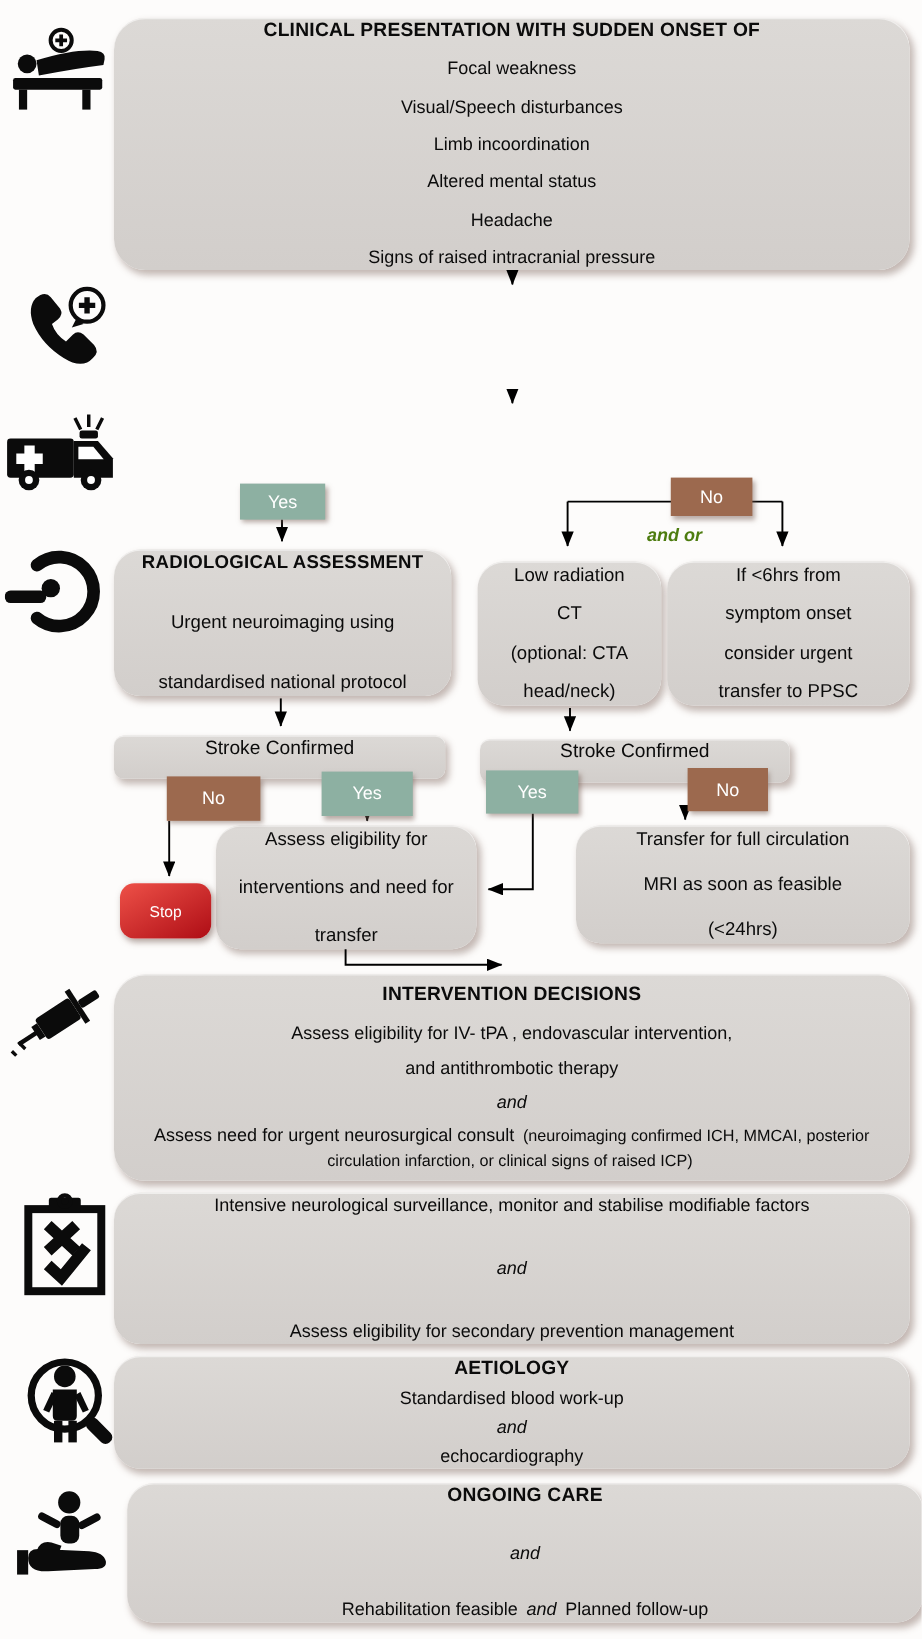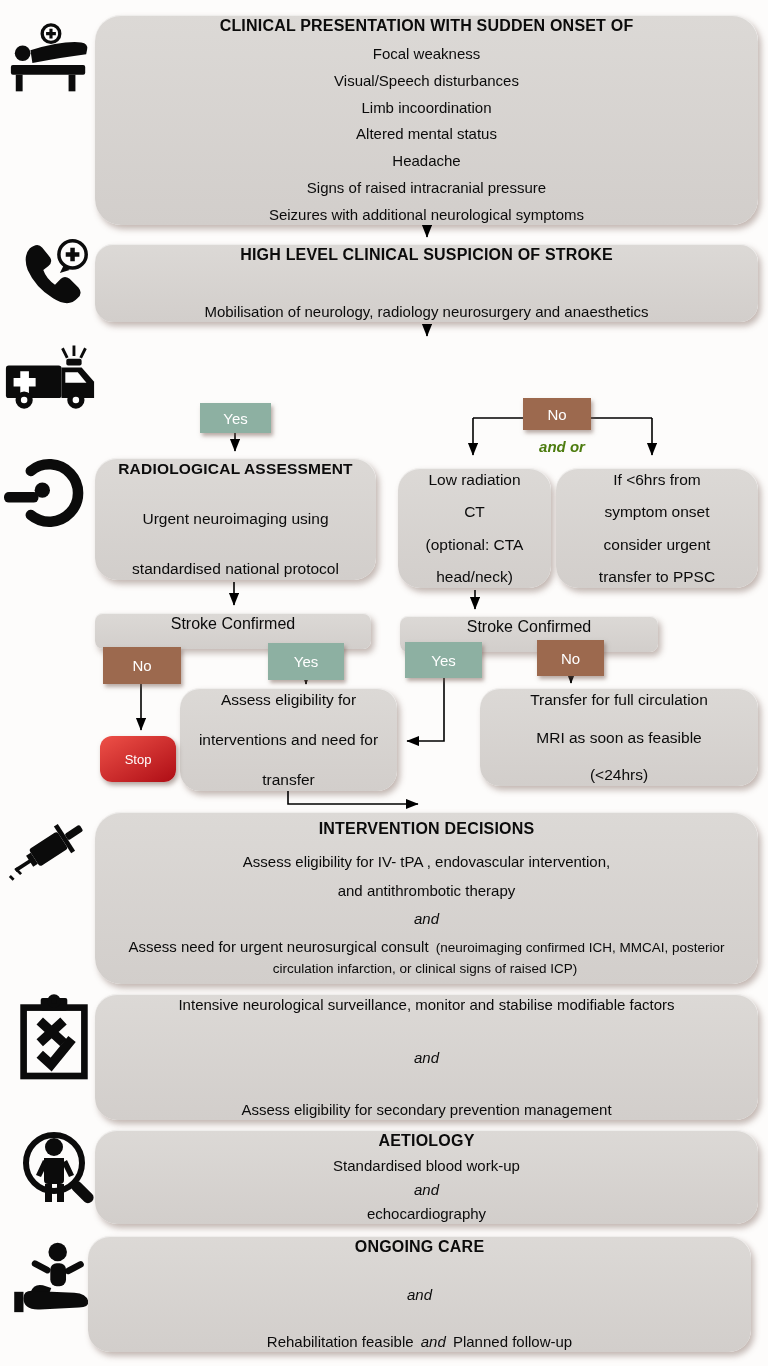--- a/index.html
+++ b/index.html
@@ -12,21 +12,21 @@
        text-align:center;color:#0b0b0b;}
   .btitle{font-weight:bold;font-size:16px;letter-spacing:.2px;line-height:22px;}
   .bline{font-size:15px;line-height:21px;}
   .bline.md{font-size:15.5px;line-height:23px;}
   .iand{font-style:italic;}
   .sp{margin:0 3px;}
   .detail{font-size:13.5px;line-height:19px;}
   .tag{position:absolute;z-index:3;color:#fff;font-size:15px;display:flex;align-items:center;
        justify-content:center;box-shadow:2px 3px 4px rgba(115,90,80,.5);}
   .tag.yes{background:var(--yes-color,#8db0a2);}
-  .tag.no{background:var(--no-color,#9c694e);}
+  .tag.no{background:var(--no-color,#9c694e);margin-left:36px;}
   .stopbox{position:absolute;z-index:3;background:linear-gradient(150deg,#ee5148,#ae0d15);
        border-radius:12px;color:#fff;font-size:13px;display:flex;align-items:center;justify-content:center;
        box-shadow:2px 3px 5px rgba(115,90,80,.55);}
   .andor{position:absolute;z-index:3;font-style:italic;font-weight:600;font-size:15px;color:#4d7c0f;text-align:center;}
   .icon{position:absolute;z-index:1;}
   .icon svg{display:block;width:100%;height:100%;}
 </style>
 </head>
 <body>
 
@@ -154,27 +154,22 @@
   </div>
 
   <div class="box" style="left:95px;top:15px;width:663px;height:210px;border-radius:26px">
     <div class="btitle">CLINICAL PRESENTATION WITH SUDDEN ONSET OF</div>
     <div class="bline">Focal weakness</div>
     <div class="bline">Visual/Speech disturbances</div>
     <div class="bline">Limb incoordination</div>
     <div class="bline">Altered mental status</div>
     <div class="bline">Headache</div>
     <div class="bline">Signs of raised intracranial pressure</div>
-    <div class="bline">Seizures with additional neurological symptoms</div>
-  </div>
-
-  <div class="box" style="left:95px;top:244px;width:663px;height:78px;border-radius:18px">
-    <div class="btitle">HIGH LEVEL CLINICAL SUSPICION OF STROKE</div>
-    <div class="bline">Mobilisation of neurology, radiology neurosurgery and anaesthetics</div>
-  </div>
+  </div>
+
 
 
   <div class="tag yes" style="left:200px;top:403px;width:71px;height:30px">Yes</div>
   <div class="tag no" style="left:523px;top:398px;width:68px;height:32px">No</div>
   <div class="andor" style="left:482px;top:438px;width:160px">and or</div>
 
   <div class="box" style="left:95px;top:458px;width:281px;height:122px;border-radius:22px">
     <div class="btitle" style="font-size:15.5px">RADIOLOGICAL ASSESSMENT</div>
     <div class="bline md">Urgent neuroimaging using</div>
     <div class="bline md">standardised national protocol</div>
@@ -237,21 +232,21 @@
     <div class="bline">Assess eligibility for secondary prevention management</div>
   </div>
 
   <div class="box" style="left:95px;top:1130px;width:663px;height:94px;border-radius:22px">
     <div class="btitle">AETIOLOGY</div>
     <div class="bline">Standardised blood work-up</div>
     <div class="bline iand">and</div>
     <div class="bline">echocardiography</div>
   </div>
 
-  <div class="box" style="left:88px;top:1236px;width:663px;height:116px;border-radius:22px">
+  <div class="box" style="left:106px;top:1236px;width:663px;height:116px;border-radius:22px">
     <div class="btitle">ONGOING CARE</div>
     <div class="bline iand">and</div>
     <div class="bline">
       <span>Rehabilitation feasible</span>
       <span class="iand sp">and</span>
       <span>Planned follow-up</span>
     </div>
   </div>
 
 </div>

